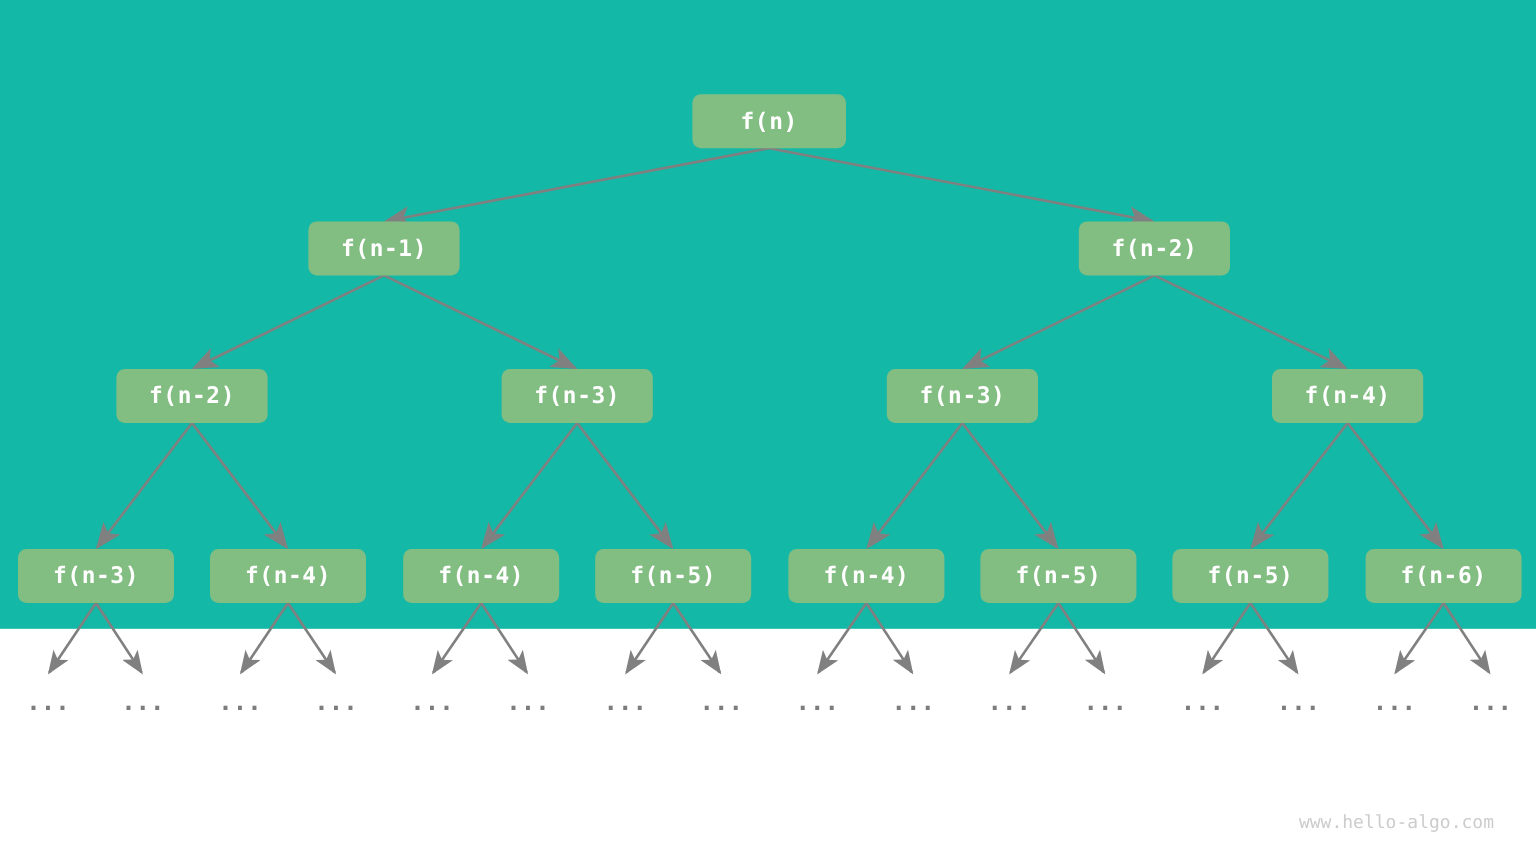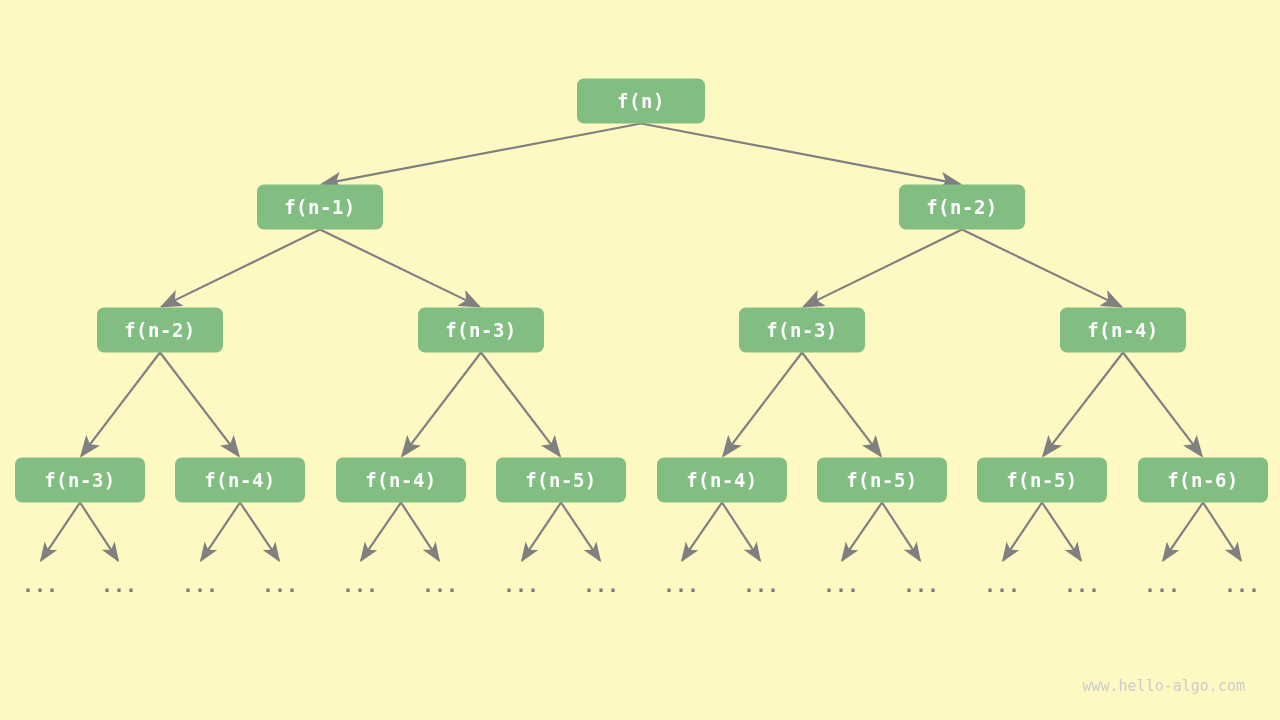--- a/index.html
+++ b/index.html
@@ -9,22 +9,22 @@
   }
   body {
     width: 1280px;
     height: 720px;
     overflow: hidden;
     font-family: "DejaVu Sans Mono", monospace;
   }
   #diagram-root {
     position: relative;
     width: 1280px;
-    height: 720px;
-    background: #fef9c3;
+    height: 524px;
+    background: #14b8a6;
   }
   svg#tree-svg {
     position: absolute;
     top: 0;
     left: 0;
     width: 1280px;
     height: 720px;
     display: block;
   }
   .node-box {

